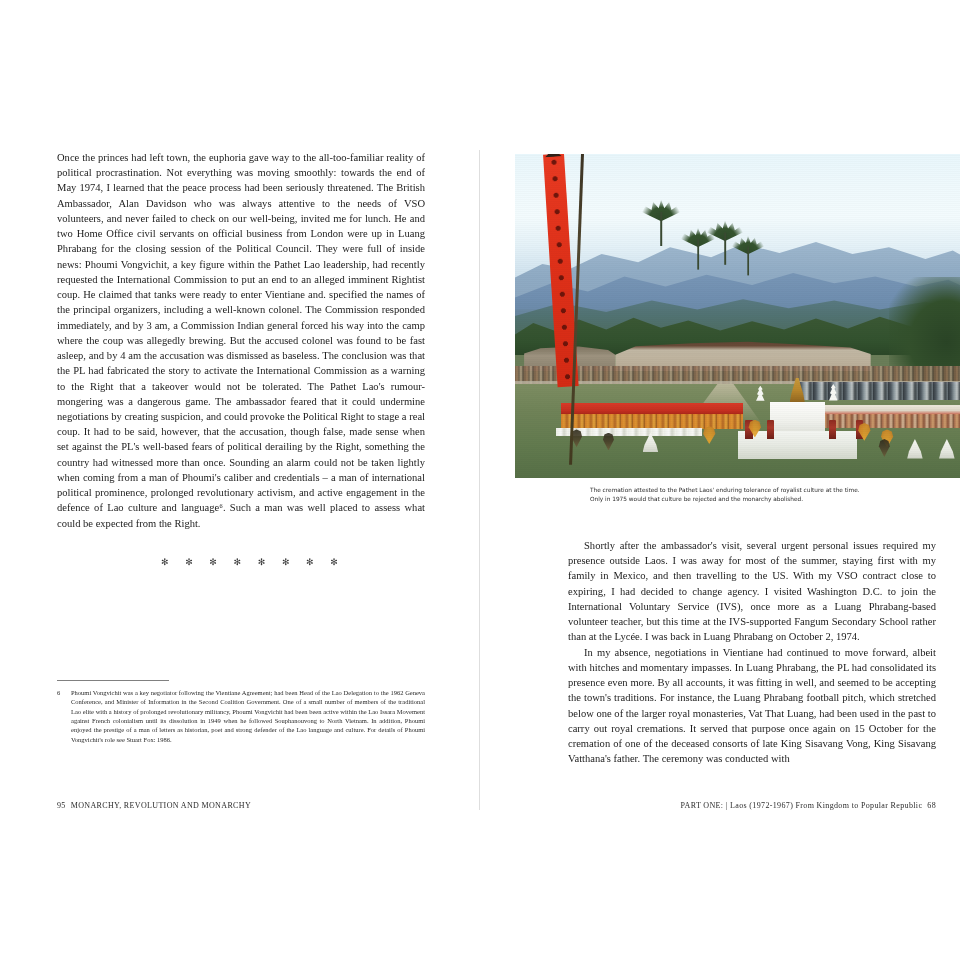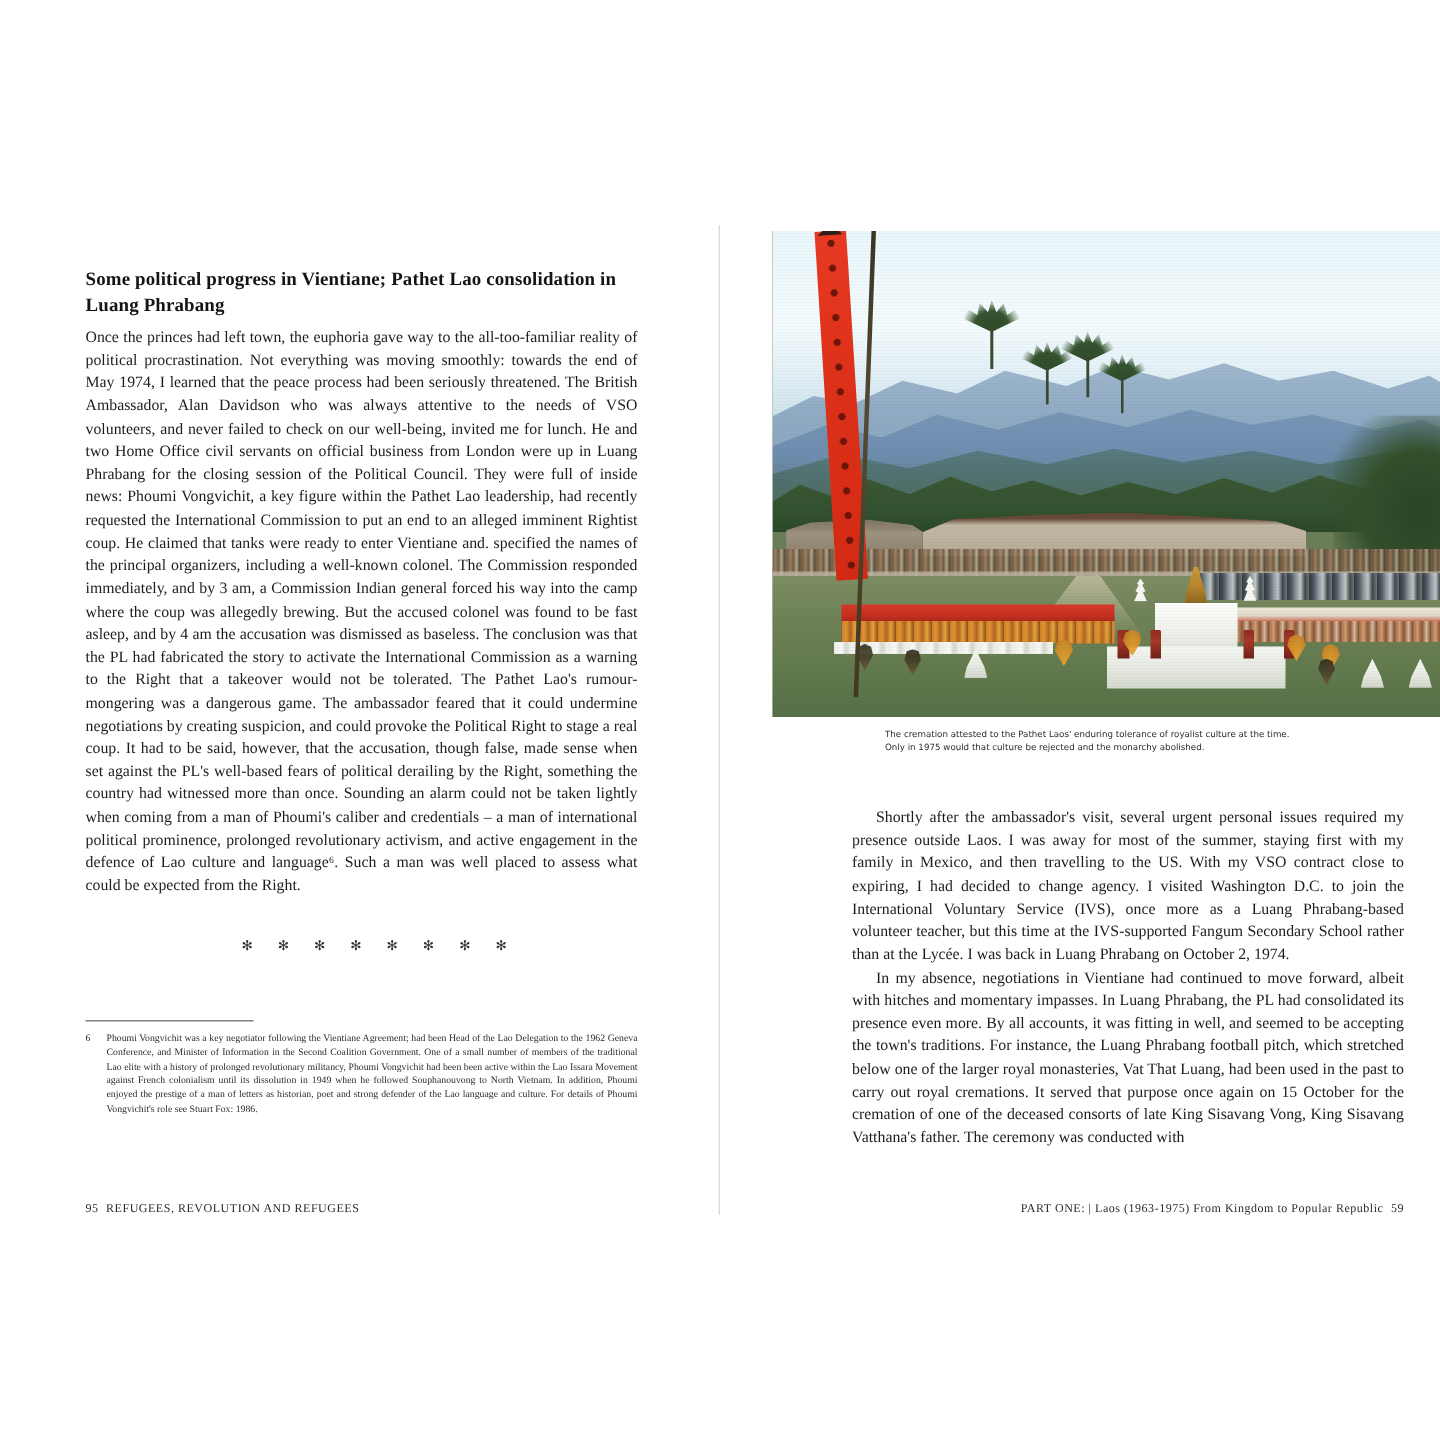--- a/index.html
+++ b/index.html
@@ -354,36 +354,35 @@
 </style>
 </head>
 <body>
 
 <div class="spread">
 
   <div class="gutter"></div>
 
   <div class="page-left">
 
-    <h2 class="chapter-heading">Some political progress in Vientiane; Pathet Lao consolidation in Luang Phrabang</h2>
 
     <p class="body-para">Once the princes had left town, the euphoria gave way to the all-too-familiar reality of political procrastination. Not everything was moving smoothly: towards the end of May 1974, I learned that the peace process had been seriously threatened. The British Ambassador, Alan Davidson who was always attentive to the needs of VSO volunteers, and never failed to check on our well-being, invited me for lunch. He and two Home Office civil servants on official business from London were up in Luang Phrabang for the closing session of the Political Council. They were full of inside news: Phoumi Vongvichit, a key figure within the Pathet Lao leadership, had recently requested the International Commission to put an end to an alleged imminent Rightist coup. He claimed that tanks were ready to enter Vientiane and. specified the names of the principal organizers, including a well-known colonel. The Commission responded immediately, and by 3 am, a Commission Indian general forced his way into the camp where the coup was allegedly brewing. But the accused colonel was found to be fast asleep, and by 4 am the accusation was dismissed as baseless. The conclusion was that the PL had fabricated the story to activate the International Commission as a warning to the Right that a takeover would not be tolerated. The Pathet Lao's rumour-mongering was a dangerous game. The ambassador feared that it could undermine negotiations by creating suspicion, and could provoke the Political Right to stage a real coup. It had to be said, however, that the accusation, though false, made sense when set against the PL's well-based fears of political derailing by the Right, something the country had witnessed more than once. Sounding an alarm could not be taken lightly when coming from a man of Phoumi's caliber and credentials – a man of international political prominence, prolonged revolutionary activism, and active engagement in the defence of Lao culture and language⁶. Such a man was well placed to assess what could be expected from the Right.</p>
 
     <div class="dingbats">✻ ✻ ✻ ✻ ✻ ✻ ✻ ✻</div>
 
     <div class="footnote-block">
       <div class="footnote-rule"></div>
       <div class="footnote-row">
         <div class="footnote-num">6</div>
         <div class="footnote-text">Phoumi Vongvichit was a key negotiator following the Vientiane Agreement; had been Head of the Lao Delegation to the 1962 Geneva Conference, and Minister of Information in the Second Coalition Government. One of a small number of members of the traditional Lao elite with a history of prolonged revolutionary militancy, Phoumi Vongvichit had been been active within the Lao Issara Movement against French colonialism until its dissolution in 1949 when he followed Souphanouvong to North Vietnam.  In addition, Phoumi enjoyed the prestige of a man of letters as historian, poet and strong defender of the Lao language and culture. For details of Phoumi Vongvichit's role see Stuart Fox: 1986.</div>
       </div>
     </div>
 
     <div class="folio folio-left">
-      <span class="folio-num">95</span><span>REFUGEES, REVOLUTION AND REFUGEES</span>
+      <span class="folio-num">95</span><span>MONARCHY, REVOLUTION AND MONARCHY</span>
     </div>
   </div>
 
   <div class="page-right">
 
     <div class="photo-frame">
       <div class="ph-sky"></div>
       <div class="ph-mtn-far"></div>
       <div class="ph-mtn-mid"></div>
       <div class="ph-mtn-near"></div>
@@ -459,17 +458,17 @@
       <div>The cremation attested to the Pathet Laos' enduring tolerance of royalist culture at the time.</div>
       <div>Only in 1975 would that culture be rejected and the monarchy abolished.</div>
     </div>
 
     <div class="right-body">
       <p class="body-para indent">Shortly after the ambassador's visit, several urgent personal issues required my presence outside Laos. I was away for most of the summer, staying first with my family in Mexico, and then travelling to the US. With my VSO contract close to expiring, I had decided to change agency. I visited Washington D.C. to join the International Voluntary Service (IVS), once more as a Luang Phrabang-based volunteer teacher, but this time at the IVS-supported Fangum Secondary School rather than at the Lycée. I was back in Luang Phrabang on October 2, 1974.</p>
       <p class="body-para indent">In my absence, negotiations in Vientiane had continued to move forward, albeit with hitches and momentary impasses. In Luang Phrabang, the PL had consolidated its presence even more. By all accounts, it was fitting in well, and seemed to be accepting the town's traditions. For instance, the Luang Phrabang football pitch, which stretched below one of the larger royal monasteries, Vat That Luang, had been used in the past to carry out royal cremations. It served that purpose once again on 15 October for the cremation of one of the deceased consorts of late King Sisavang Vong, King Sisavang Vatthana's father. The ceremony was conducted with</p>
     </div>
 
     <div class="folio folio-right">
-      <span>PART ONE: | Laos (1963-1975) From Kingdom to Popular Republic</span><span class="folio-num-right">59</span>
+      <span>PART ONE: | Laos (1972-1967) From Kingdom to Popular Republic</span><span class="folio-num-right">68</span>
     </div>
   </div>
 
 </div>
 
 </body></html>

